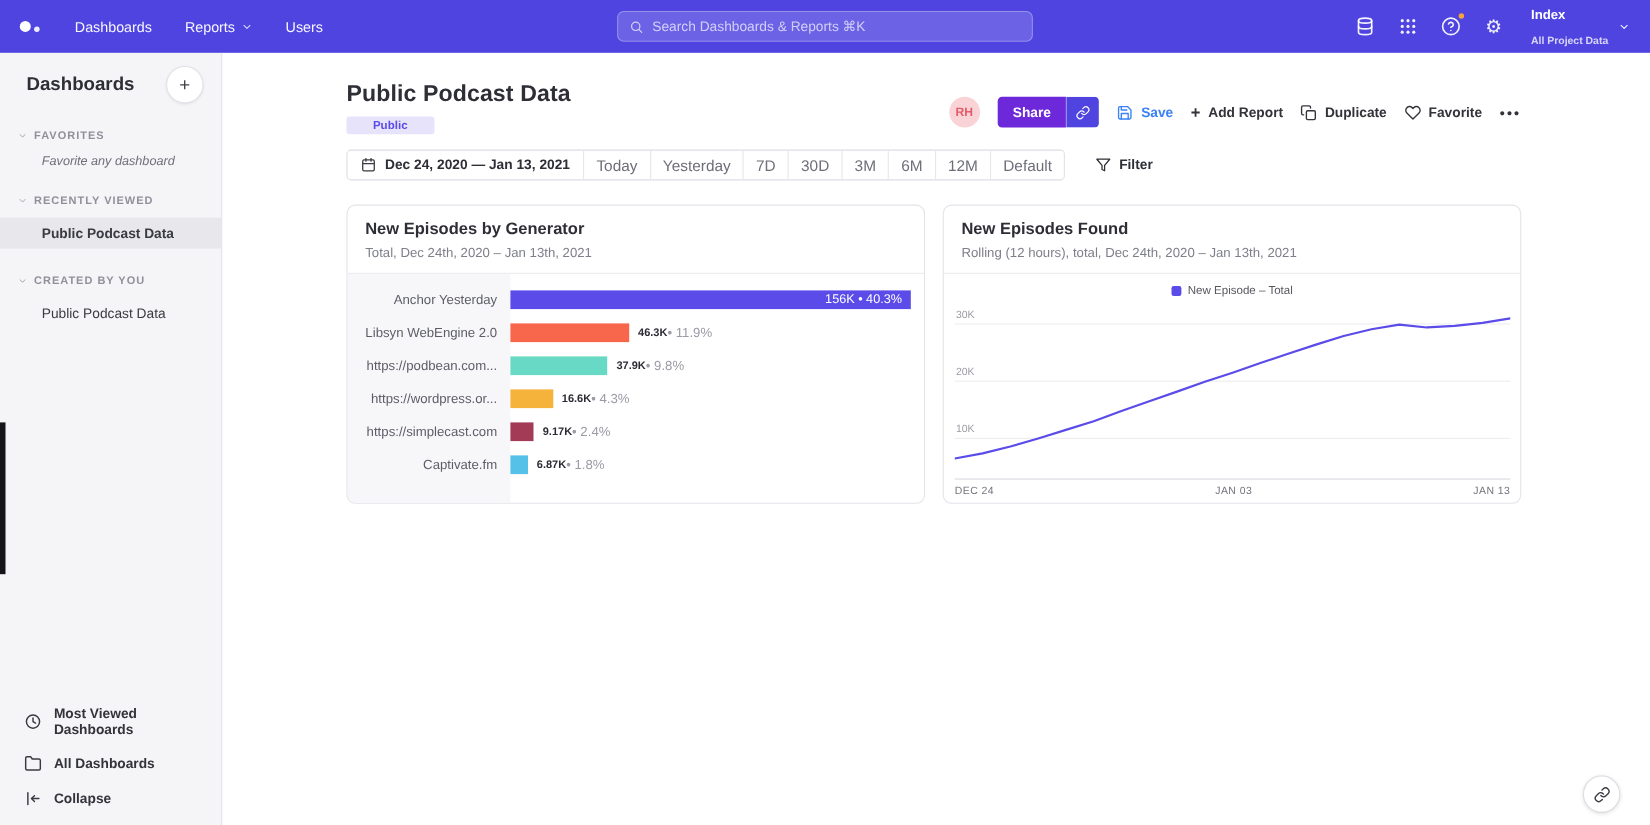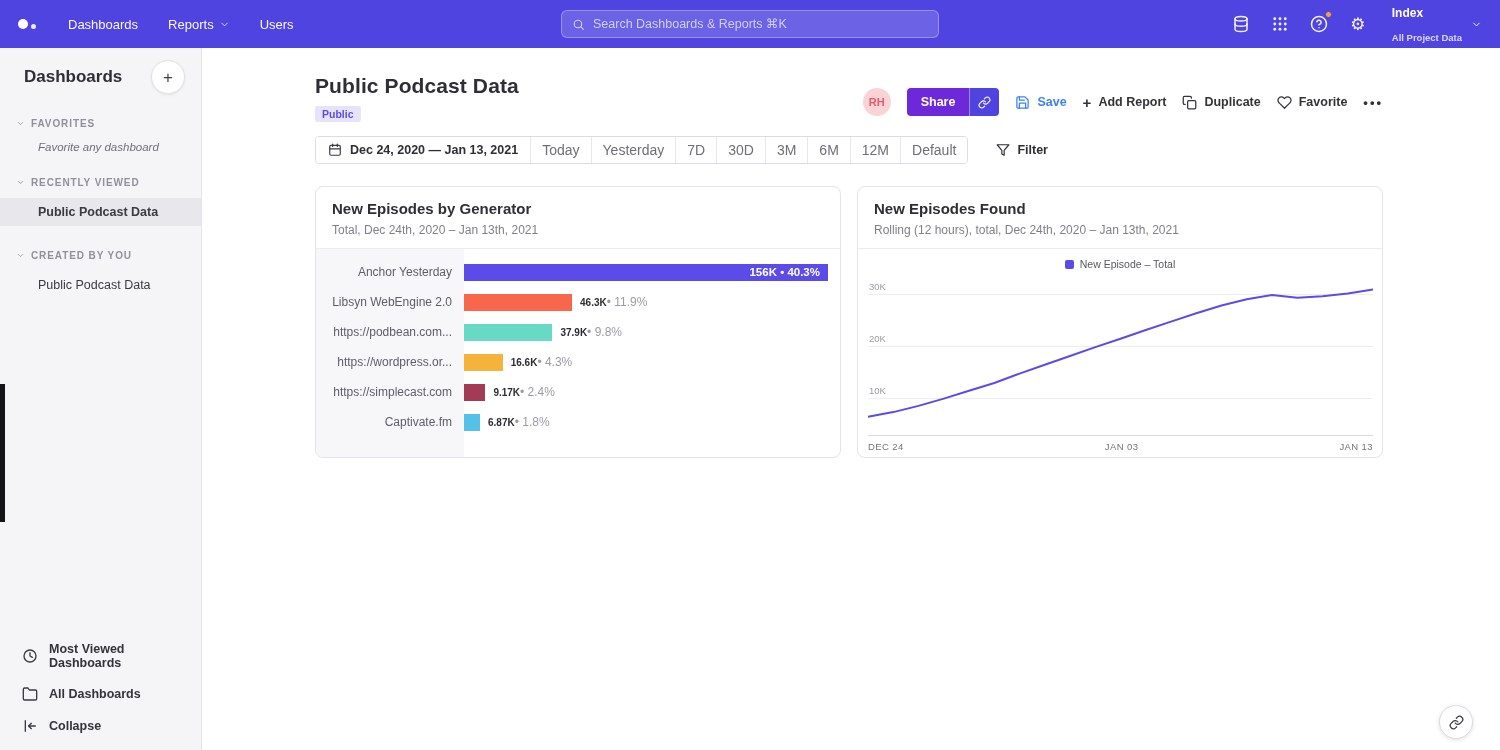--- a/index.html
+++ b/index.html
@@ -46,21 +46,21 @@
   .side-item.selected { background:#e7e7ec; font-weight:700; }
   .sidebar-footer { position:absolute; left:0; right:0; bottom:8px; }
   .footer-item { display:flex; align-items:center; gap:11px; width:100%; padding:8px 12px 8px 22px; font-size:12.5px; font-weight:600; color:#33333a; text-align:left; }
   .footer-item svg { color:#3a3a42; flex:none; }
   .screen-artifact { position:absolute; left:0; top:336px; width:5px; height:138px; background:#141419; z-index:40; }
 
   
   .main { position:absolute; top:48px; left:202px; width:1298px; height:702px; background:#fff; }
   .page-header { position:absolute; left:113px; right:117px; top:26px; display:flex; justify-content:space-between; align-items:flex-start; }
   .page-title { font-size:21px; font-weight:700; color:#2e2e36; letter-spacing:.1px; }
-  .page-badge { display:inline-block; margin-top:8px; background:#e6e3fb; color:#5b4be9; font-size:10.5px; font-weight:600; padding:2px 7px; border-radius:3px; }
+  .page-badge { display:inline-block; margin-top:8px; background:#e6e3fb; color:#5b4be9; font-size:10.5px; font-weight:600; padding:2px 24px; border-radius:3px; }
   .actions { display:flex; align-items:center; gap:16px; margin-top:14px; }
   .avatar { width:28px; height:28px; border-radius:50%; background:#fad3d7; color:#e25c6c; font-size:11px; font-weight:700; display:flex; align-items:center; justify-content:center; flex:none; }
   .share-group { display:flex; }
   .share-main { background:#6d28d9; color:#fff; font-size:12.5px; font-weight:700; height:28px; padding:0 14px; border-radius:4px 0 0 4px; }
   .share-link-btn { width:30px; height:28px; background:#4f44e0; color:#fff; border-left:1px solid rgba(255,255,255,.4); border-radius:0 4px 4px 0; display:flex; align-items:center; justify-content:center; }
   .action-btn { display:flex; align-items:center; gap:7px; font-size:12.5px; font-weight:600; color:#33333a; height:28px; }
   .action-btn.disabled { color:#3b82f6; }
   .plus-glyph { font-size:15px; font-weight:600; line-height:1; }
   .more-btn { font-size:13px; letter-spacing:2px; color:#33333a; font-weight:700; }
 
@@ -79,21 +79,21 @@
   .card-sub { font-size:12px; color:#7f7f8a; margin-top:6px; }
   .card-body { flex:1; position:relative; }
 
   
   .bar-body::before { content:""; position:absolute; left:0; top:0; bottom:0; width:148px; background:#f7f7fa; }
   .bar-rows { position:relative; padding-top:8px; }
   .bar-row { display:flex; align-items:center; height:30px; }
   .bar-label { width:148px; flex:none; text-align:right; padding-right:12px; font-size:12px; color:#5d5d68; overflow:hidden; white-space:nowrap; }
   .bar-zone { flex:1; display:flex; align-items:center; padding-right:12px; min-width:0; }
   .bar { height:17px; flex:none; position:relative; }
-  .bar-inside { position:absolute; right:8px; top:0; bottom:0; display:flex; align-items:center; color:#fff; font-size:11.5px; font-weight:700; white-space:nowrap; }
+  .bar-inside { position:absolute; right:8px; top:0; bottom:0; display:flex; align-items:center; color:#fff; font-size:11.5px; font-weight:400; white-space:nowrap; }
   .bar-value { margin-left:8px; font-size:10px; font-weight:700; color:#2b2b33; white-space:nowrap; }
   .bar-pct { font-size:12px; font-weight:400; color:#9b9ba6; white-space:nowrap; }
 
   
   .legend { position:absolute; top:9px; left:0; right:0; display:flex; justify-content:center; align-items:center; gap:6px; font-size:10.5px; color:#57575f; }
   .legend-swatch { width:9px; height:9px; border-radius:2px; background:#5b4be9; }
   .line-plot { position:absolute; top:30px; left:10px; right:9px; bottom:21px; border-bottom:1px solid #d9d9df; }
   .gridline { position:absolute; left:0; right:0; height:0; border-top:1px solid #ededf1; }
   .grid-label { position:absolute; left:1px; top:-14px; font-size:9.5px; color:#9b9ba5; }
   .x-labels { position:absolute; left:10px; right:9px; bottom:5px; display:flex; justify-content:space-between; font-size:9.5px; font-weight:500; color:#73737e; letter-spacing:.4px; }

